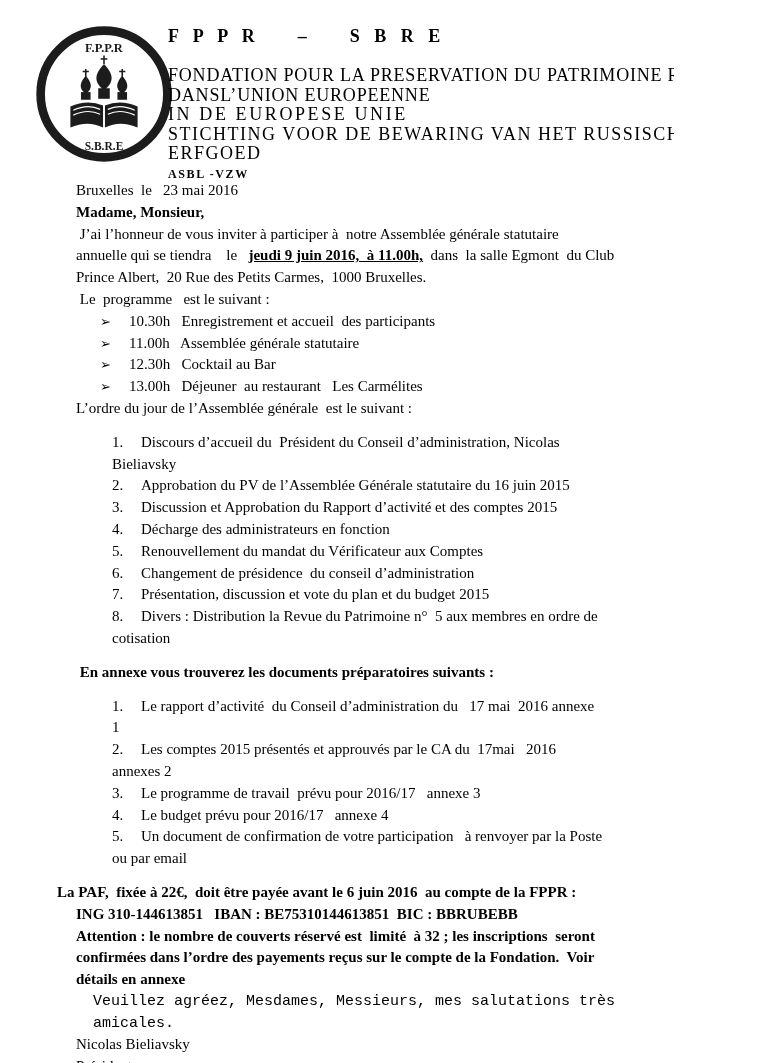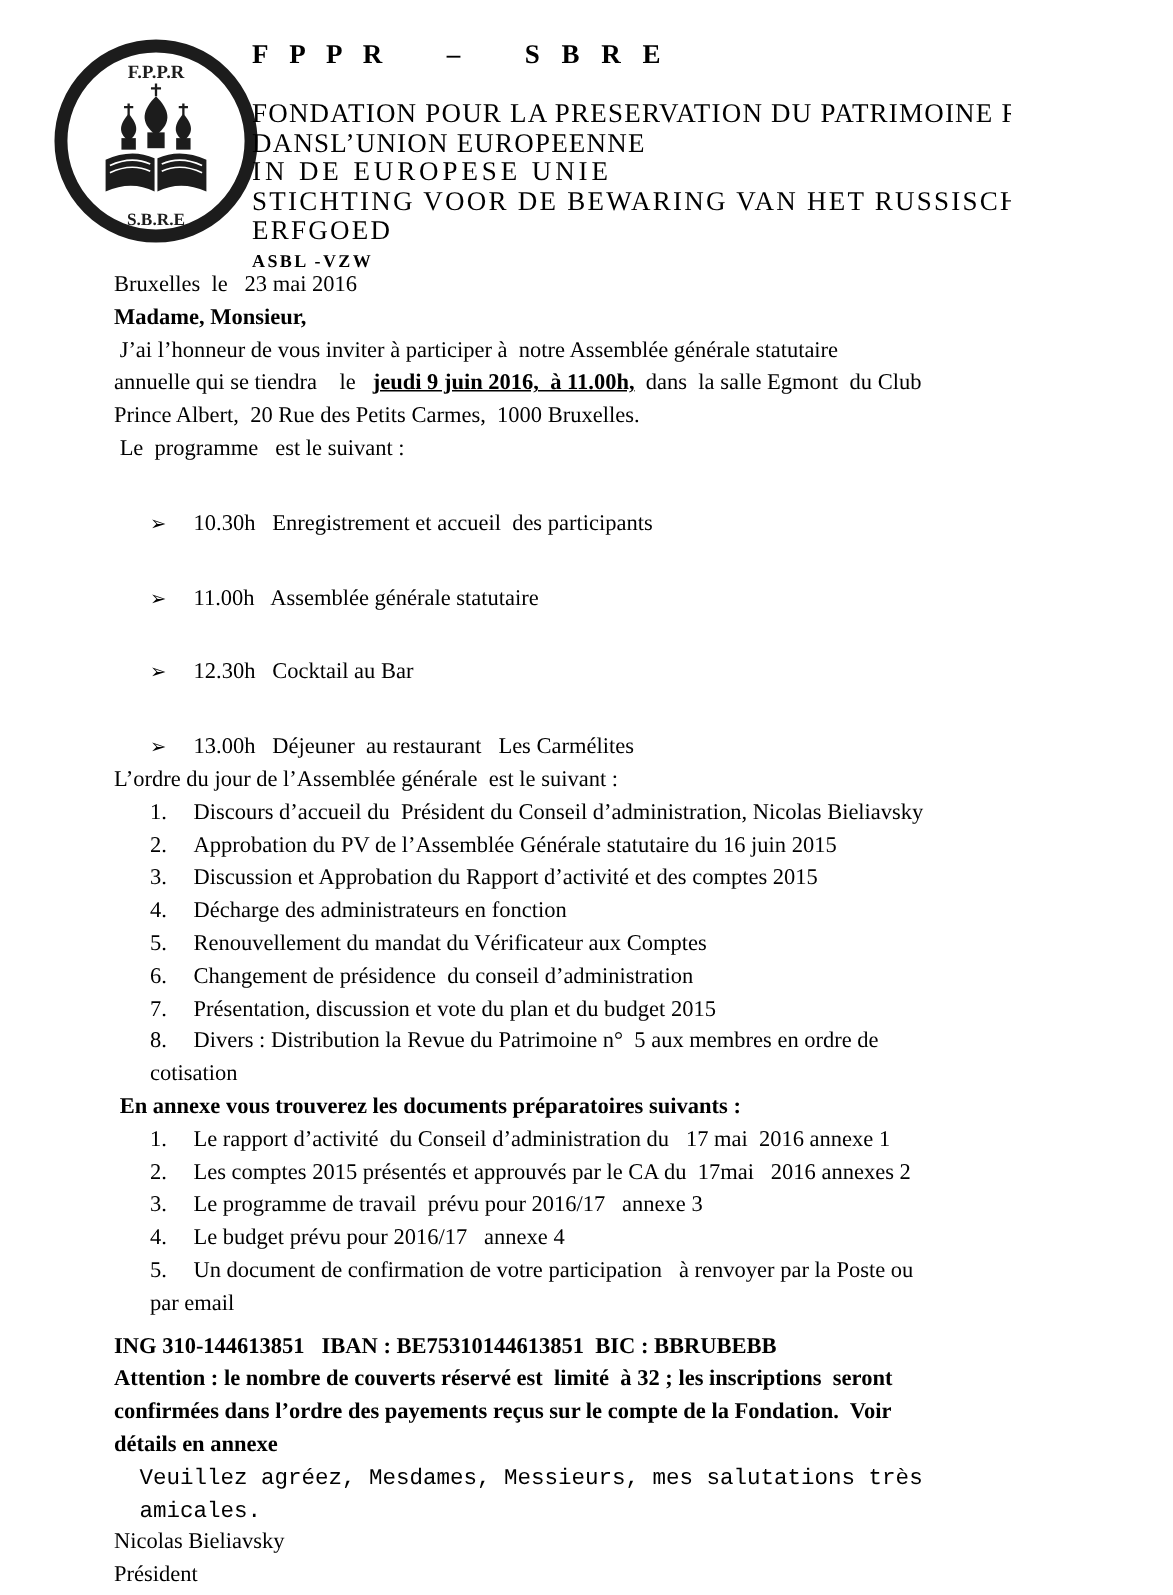--- a/index.html
+++ b/index.html
@@ -21,23 +21,23 @@
   .org-line.wide { letter-spacing: 1.5px; }
   .org-line.wider { letter-spacing: 2.6px; }
   .legal { margin-top: 3px; font-size: 12px; font-weight: bold; letter-spacing: 1.6px; }
   
   .letter-body { padding: 0 58px 0 76px; font-size: 15px; line-height: 21.8px; }
   .letter-body p { margin: 0; white-space: pre-wrap; }
   .dateline { margin-top: 36px; }
   .salutation { margin-top: 21px; font-weight: bold; }
   .hl { font-weight: bold; text-decoration: underline; margin-top: 28px; }
   ul.programme { list-style: none; margin: 0; padding: 0 0 0 24px; }
-  ul.programme li { white-space: pre-wrap; margin-top: 28px; }
+  ul.programme li { white-space: pre-wrap; }
   .arrow { display: inline-block; width: 29px; font-family: "DejaVu Sans", sans-serif; font-size: 13px; }
-  ol.num { list-style: none; margin: 0; padding: 0 0 0 24px; counter-reset: n; }
+  ol.num { list-style: none; margin: 12px; padding: 0 0 0 24px; counter-reset: n; }
   ol.num li { counter-increment: n; white-space: pre-wrap; }
   ol.num li::before { content: counter(n) "."; display: inline-block; width: 29px; }
   .annex-intro { font-weight: bold; }
   .payment { font-weight: bold; margin-top: 7px; }
   .payment .outdent { margin-left: -19px; }
   .closing { margin-top: 21px; padding-left: 17px; font-family: Liberation Mono, monospace; }
   .sig-name { margin-top: 26px; }
 </style>
 </head>
 <body>
@@ -112,20 +112,21 @@
 
     <ol class="num annexes">
       <li>Le rapport d’activité  du Conseil d’administration du   17 mai  2016 annexe 1</li>
       <li>Les comptes 2015 présentés et approuvés par le CA du  17mai   2016 annexes 2</li>
       <li>Le programme de travail  prévu pour 2016/17   annexe 3</li>
       <li>Le budget prévu pour 2016/17   annexe 4</li>
       <li>Un document de confirmation de votre participation   à renvoyer par la Poste ou par email</li>
     </ol>
 
     <div class="payment">
+      <p class="outdent">La PAF,  fixée à 22€,  doit être payée avant le 6 juin 2016  au compte de la FPPR :</p>
       <p>ING 310-144613851   IBAN : BE75310144613851  BIC : BBRUBEBB</p>
       <p>Attention : le nombre de couverts réservé est  limité  à 32 ; les inscriptions  seront confirmées dans l’ordre des payements reçus sur le compte de la Fondation.  Voir détails en annexe</p>
     </div>
 
     <p class="closing">Veuillez agréez, Mesdames, Messieurs, mes salutations très amicales.</p>
 
     <p class="sig-name">Nicolas Bieliavsky</p>
     <p class="sig-title">Président</p>
 
   </main>

